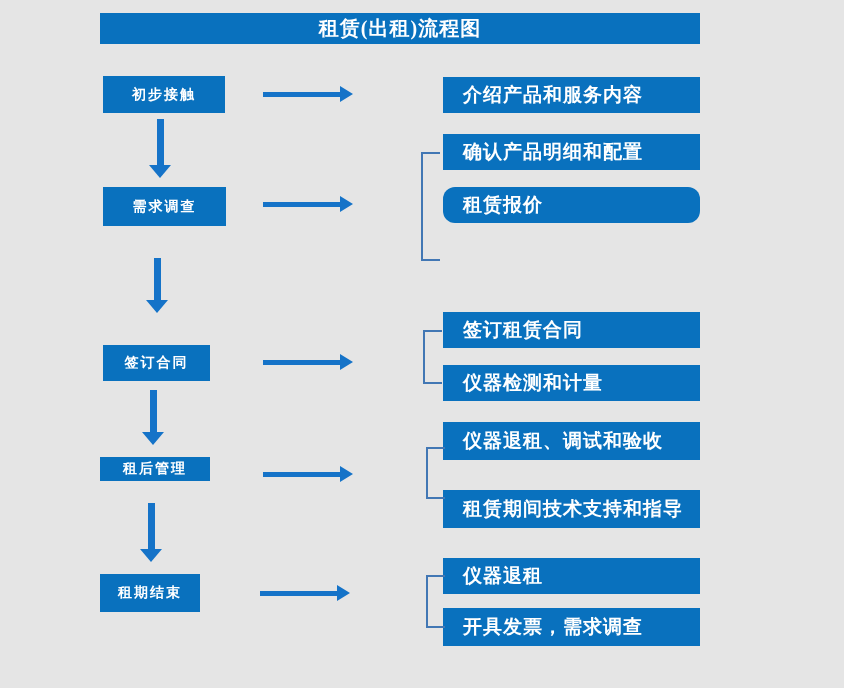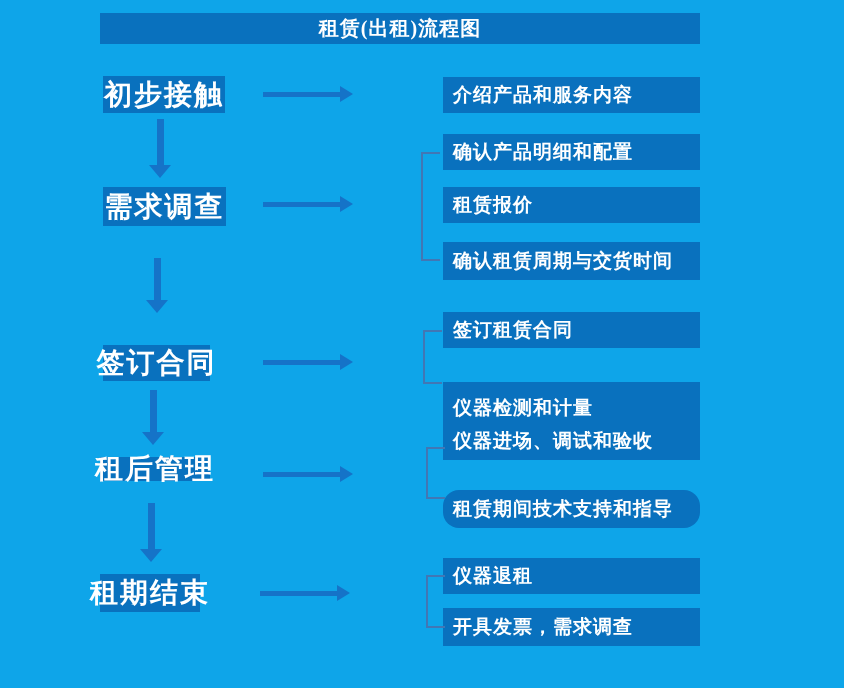--- a/index.html
+++ b/index.html
@@ -5,61 +5,61 @@
   html, body {
     margin: 0;
     padding: 0;
     background: #ffffff;
     font-family: "Liberation Serif", "DejaVu Serif", serif;
   }
   .canvas {
     position: relative;
     width: 844px;
     height: 688px;
-    background: #0ea5e9;
+    background: #e5e5e5;
     overflow: hidden;
     text-decoration: underline;
   }
   .title-bar {
     position: absolute;
     left: 100px; top: 13px;
     width: 600px; height: 31px;
     background: #0971be;
     color: #ffffff;
     font-size: 20px;
     font-weight: bold;
     letter-spacing: 1px;
     display: flex;
     align-items: center;
     justify-content: center;
   }
   .lbox {
     position: absolute;
     background: #0971be;
     color: #ffffff;
-    font-size: 28px;
+    font-size: 14px;
     font-weight: bold;
     letter-spacing: 2px;
     display: flex;
     align-items: center;
     justify-content: center;
     white-space: nowrap;
   }
   .rbox {
     position: absolute;
     left: 443px;
     width: 257px;
     background: #0971be;
     color: #ffffff;
     font-size: 19px;
     font-weight: bold;
     letter-spacing: 1px;
     display: flex;
     align-items: center;
-    padding-left: 10px;
+    padding-left: 20px;
     box-sizing: border-box;
     white-space: nowrap;
   }
   
   .harrow {
     position: absolute;
     display: flex;
     align-items: center;
     height: 16px;
   }
@@ -111,26 +111,25 @@
   <div class="title-bar">租赁(出租)流程图</div>
 
   <div class="lbox" style="left:103px; top:76px;  width:122px; height:37px;">初步接触</div>
   <div class="lbox" style="left:103px; top:345px; width:107px; height:36px;">签订合同</div>
   <div class="lbox" style="left:103px; top:187px; width:123px; height:39px;">需求调查</div>
   <div class="lbox" style="left:100px; top:457px; width:110px; height:24px;">租后管理</div>
   <div class="lbox" style="left:100px; top:574px; width:100px; height:38px;">租期结束</div>
 
   <div class="rbox" style="top:77px;  height:36px;">介绍产品和服务内容</div>
   <div class="rbox" style="top:134px; height:36px;">确认产品明细和配置</div>
-  <div class="rbox" style="top:187px; height:36px;">租赁报价</div>
-  <div class="rbox" style="top:242px; height:38px;">确认租赁周期与交货时间</div>
+  <div class="rbox" style="top:187px; height:36px;border-radius:12px;">租赁报价</div>
   <div class="rbox" style="top:312px; height:36px;">签订租赁合同</div>
-  <div class="rbox" style="top:382px; height:52px;">仪器检测和计量</div>
-  <div class="rbox" style="top:422px; height:38px;">仪器进场、调试和验收</div>
-  <div class="rbox" style="top:490px; height:38px;border-radius:16px;">租赁期间技术支持和指导</div>
+  <div class="rbox" style="top:365px; height:36px;">仪器检测和计量</div>
+  <div class="rbox" style="top:422px; height:38px;">仪器退租、调试和验收</div>
+  <div class="rbox" style="top:490px; height:38px;">租赁期间技术支持和指导</div>
   <div class="rbox" style="top:558px; height:36px;text-align:center;">仪器退租</div>
   <div class="rbox" style="top:608px; height:38px;">开具发票，需求调查</div>
 
   <div class="harrow" style="left:263px; top:86px;">
       <div class="shaft"></div>
       <div class="head"></div>
     </div>
   <div class="harrow" style="left:263px; top:196px;">
       <div class="shaft"></div>
       <div class="head"></div>

